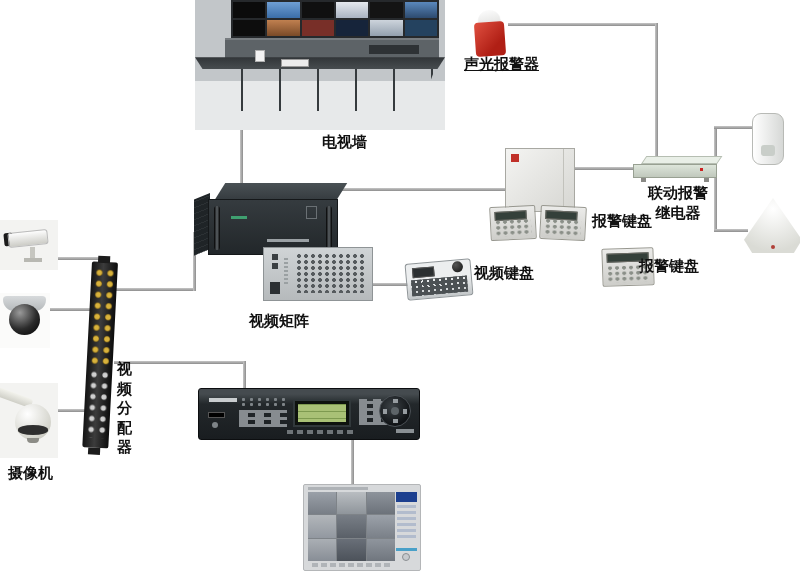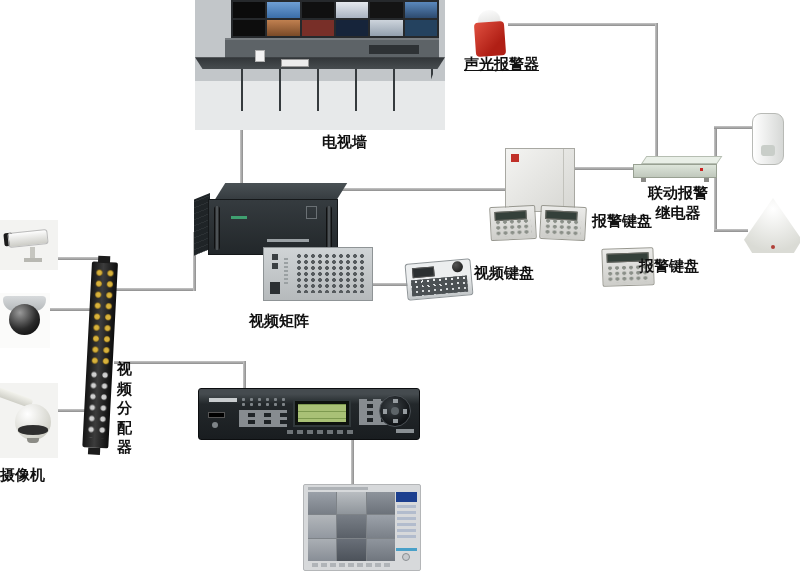--- a/index.html
+++ b/index.html
@@ -322,21 +322,21 @@
   <div class="abs cam-dome">
     <div class="cd-brk"></div>
     <div class="cd-ball"></div>
   </div>
   <div class="abs photo cam-ptz">
     <div class="cp-arm"></div>
     <div class="cp-ball"></div>
     <div class="cp-band"></div>
     <div class="cp-cap"></div>
   </div>
-  <div class="lbl" style="left:0;top:466px;">摄像机</div>
+  <div class="lbl" style="left:8px;top:466px;font-family:Liberation Mono, monospace;">摄像机</div>
 
   <div class="abs dist">
     <div class="dist-ear t"></div>
     <div class="dist-y"></div>
     <div class="dist-w"></div>
     <div class="dist-ear b"></div>
   </div>
   <div class="lbl lbl-vert" style="left:117px;top:360px;width:18px;line-height:19.5px;">视频分配器</div>
 
   <div class="abs dvr">

